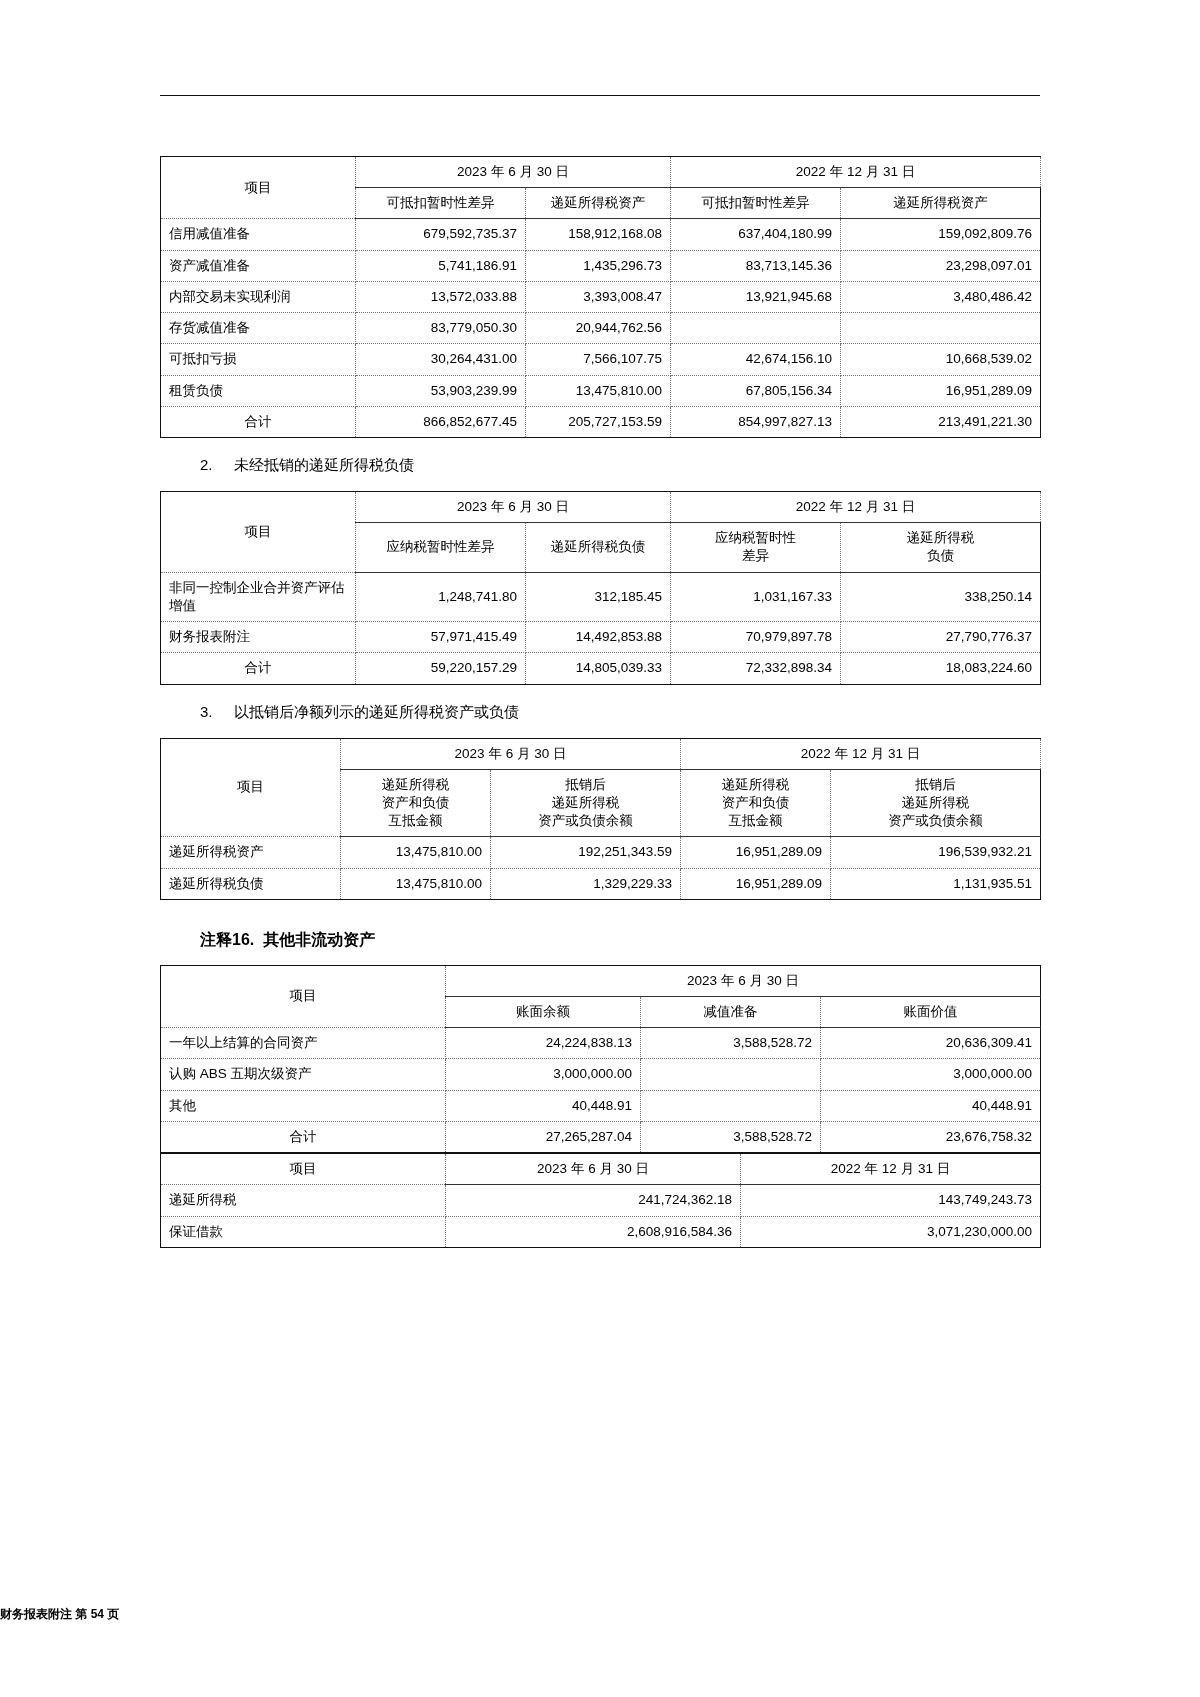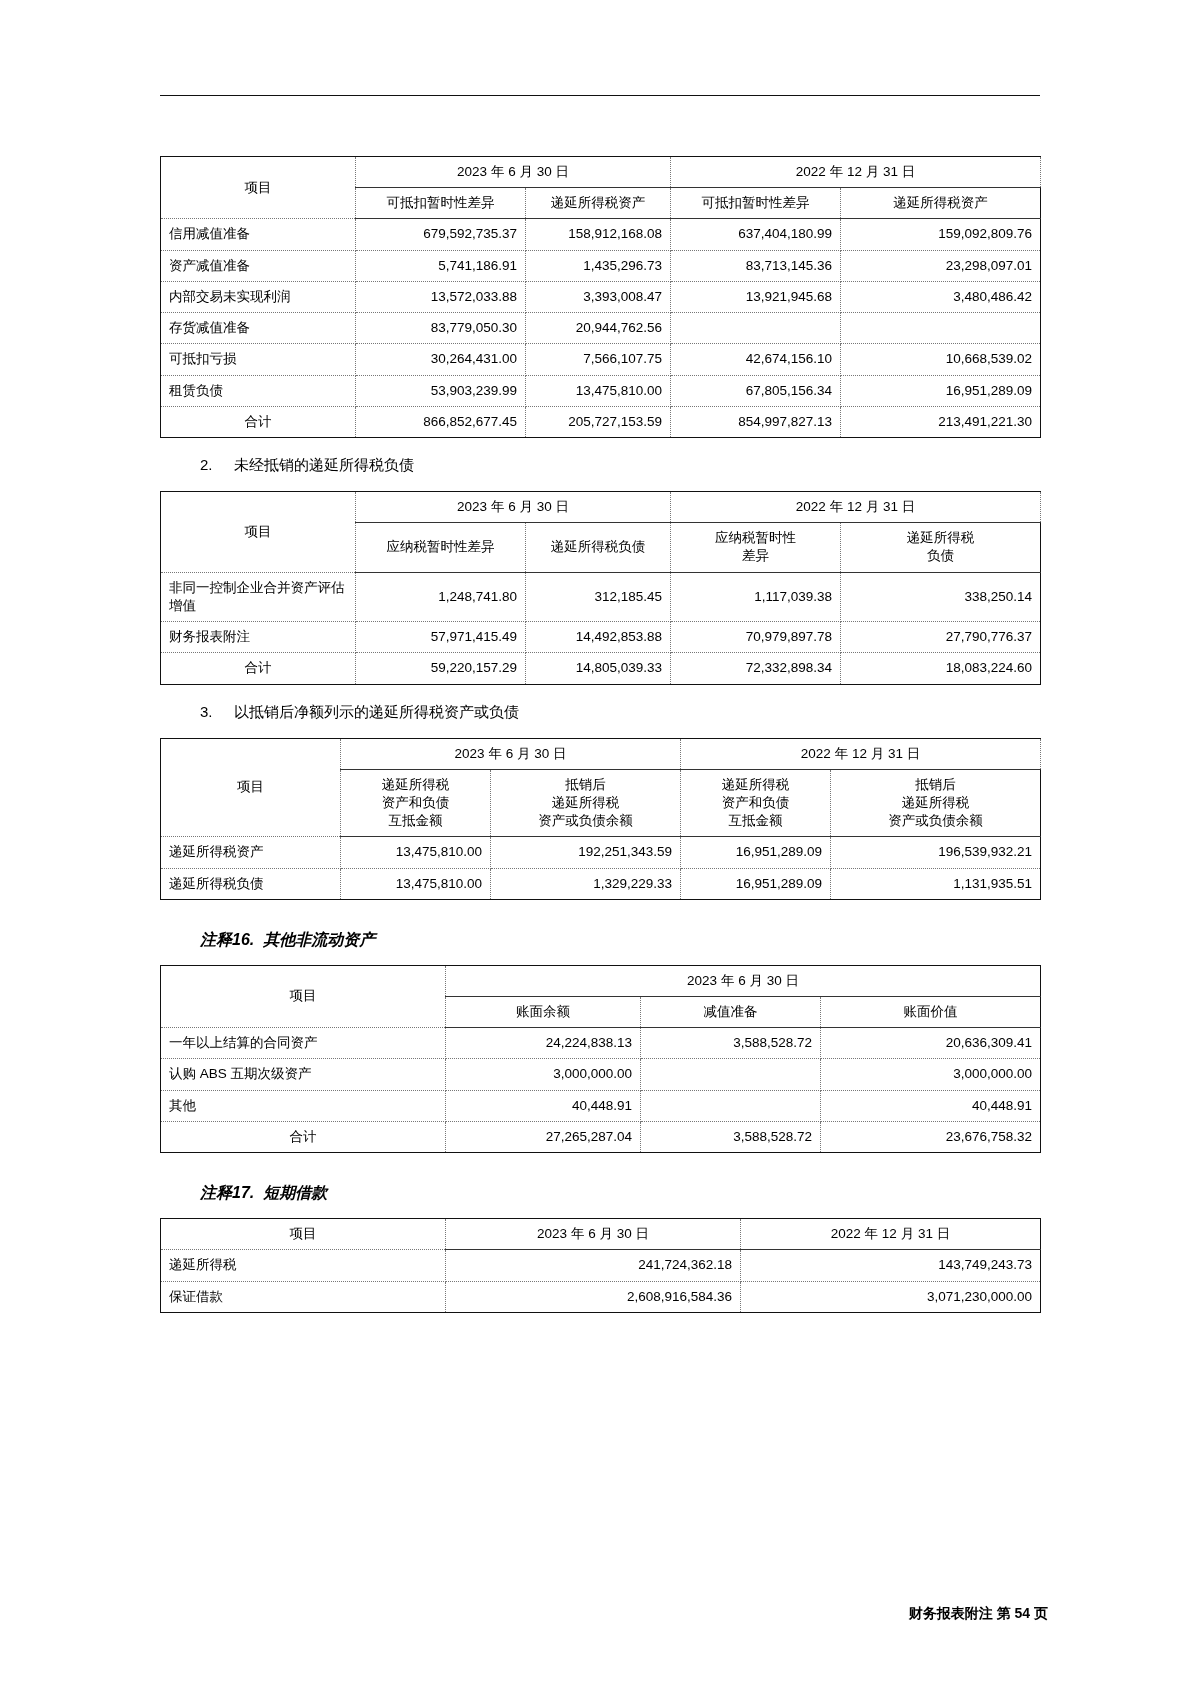--- a/index.html
+++ b/index.html
@@ -58,29 +58,28 @@
     margin: 18px 0 16px 40px;
   }
   .sect-title .num {
     display: inline-block;
     min-width: 34px;
   }
   .note-title {
     font-size: 16px;
     font-weight: bold;
     margin: 30px 0 14px 40px;
-    font-style: italic;
   }
   .footer {
     position: absolute;
     bottom: 74px;
     left: 0;
     width: 1048px;
-    text-align: right;
-    font-size: 14px;
+    text-align: left;
+    font-size: 12px;
     font-weight: bold;
   }
 </style>
 </head>
 <body>
 
 <div class="page">
 
   <div class="top-rule"></div>
 
@@ -179,21 +178,21 @@
         <td class="c hdr-solid">递延所得税负债</td>
         <td class="c hdr-solid" style="white-space:pre-line">应纳税暂时性
 差异</td>
         <td class="c hdr-solid right-edge" style="white-space:pre-line">递延所得税
 负债</td>
       </tr>
       <tr>
         <td class="l left-edge">非同一控制企业合并资产评估增值</td>
         <td class="r">1,248,741.80</td>
         <td class="r">312,185.45</td>
-        <td class="r">1,117,039.38</td>
+        <td class="r">1,031,167.33</td>
         <td class="r right-edge">338,250.14</td>
       </tr>
       <tr>
         <td class="l left-edge">财务报表附注</td>
         <td class="r">57,971,415.49</td>
         <td class="r">14,492,853.88</td>
         <td class="r">70,979,897.78</td>
         <td class="r right-edge">27,790,776.37</td>
       </tr>
       <tr class="bot-border">
@@ -296,23 +295,20 @@
       </tr>
       <tr class="bot-border">
         <td class="c left-edge">合计</td>
         <td class="r">27,265,287.04</td>
         <td class="r">3,588,528.72</td>
         <td class="r right-edge">23,676,758.32</td>
       </tr>
     </tbody>
   </table>
 
-  <div class="note-title">
-    <span>注释17.</span>&nbsp;&nbsp;<span>短期借款</span>
-  </div>
 
   <table class="fin">
     <colgroup>
       <col style="width:285px">
       <col style="width:295px">
       <col style="width:300px">
     </colgroup>
     <tbody>
       <tr class="top-border">
         <td class="c left-edge">项目</td>

